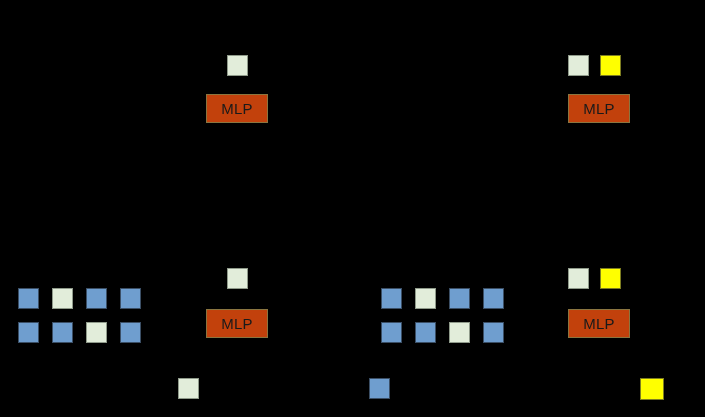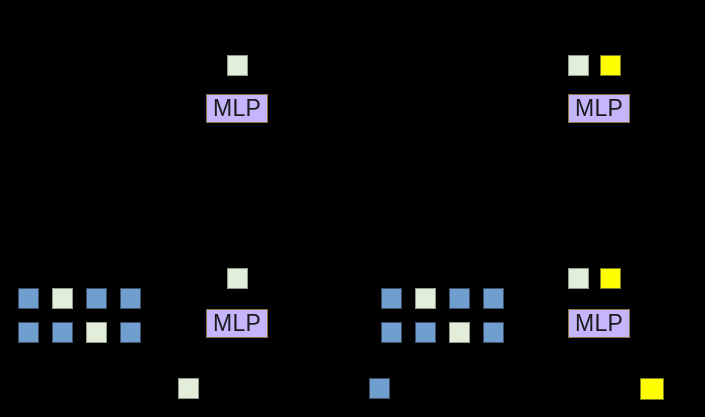--- a/index.html
+++ b/index.html
@@ -23,27 +23,27 @@
     box-sizing: border-box;
     border: 1px solid #5f5f5f;
   }
   .cell.blue   { background: #6f9ecf; border-color: #3b4f66; }
   .cell.green  { background: #e2edda; border-color: #8f9a8a; }
   .cell.yellow { background: #ffff00; border-color: #7d7d20; }
 
   .mlp-box {
     position: absolute;
     box-sizing: border-box;
-    background: #c4b5fd;
+    background: #c2410c;
     border: 1px solid #8a7540;
     color: #1a1a1a;
     display: flex;
     align-items: center;
     justify-content: center;
-    font-size: 23px;
+    font-size: 15px;
     line-height: 1;
     letter-spacing: 0.2px;
     font-family: "Liberation Sans", sans-serif;
   }
 </style>
 </head>
 <body>
 
 <div id="canvas">
 

